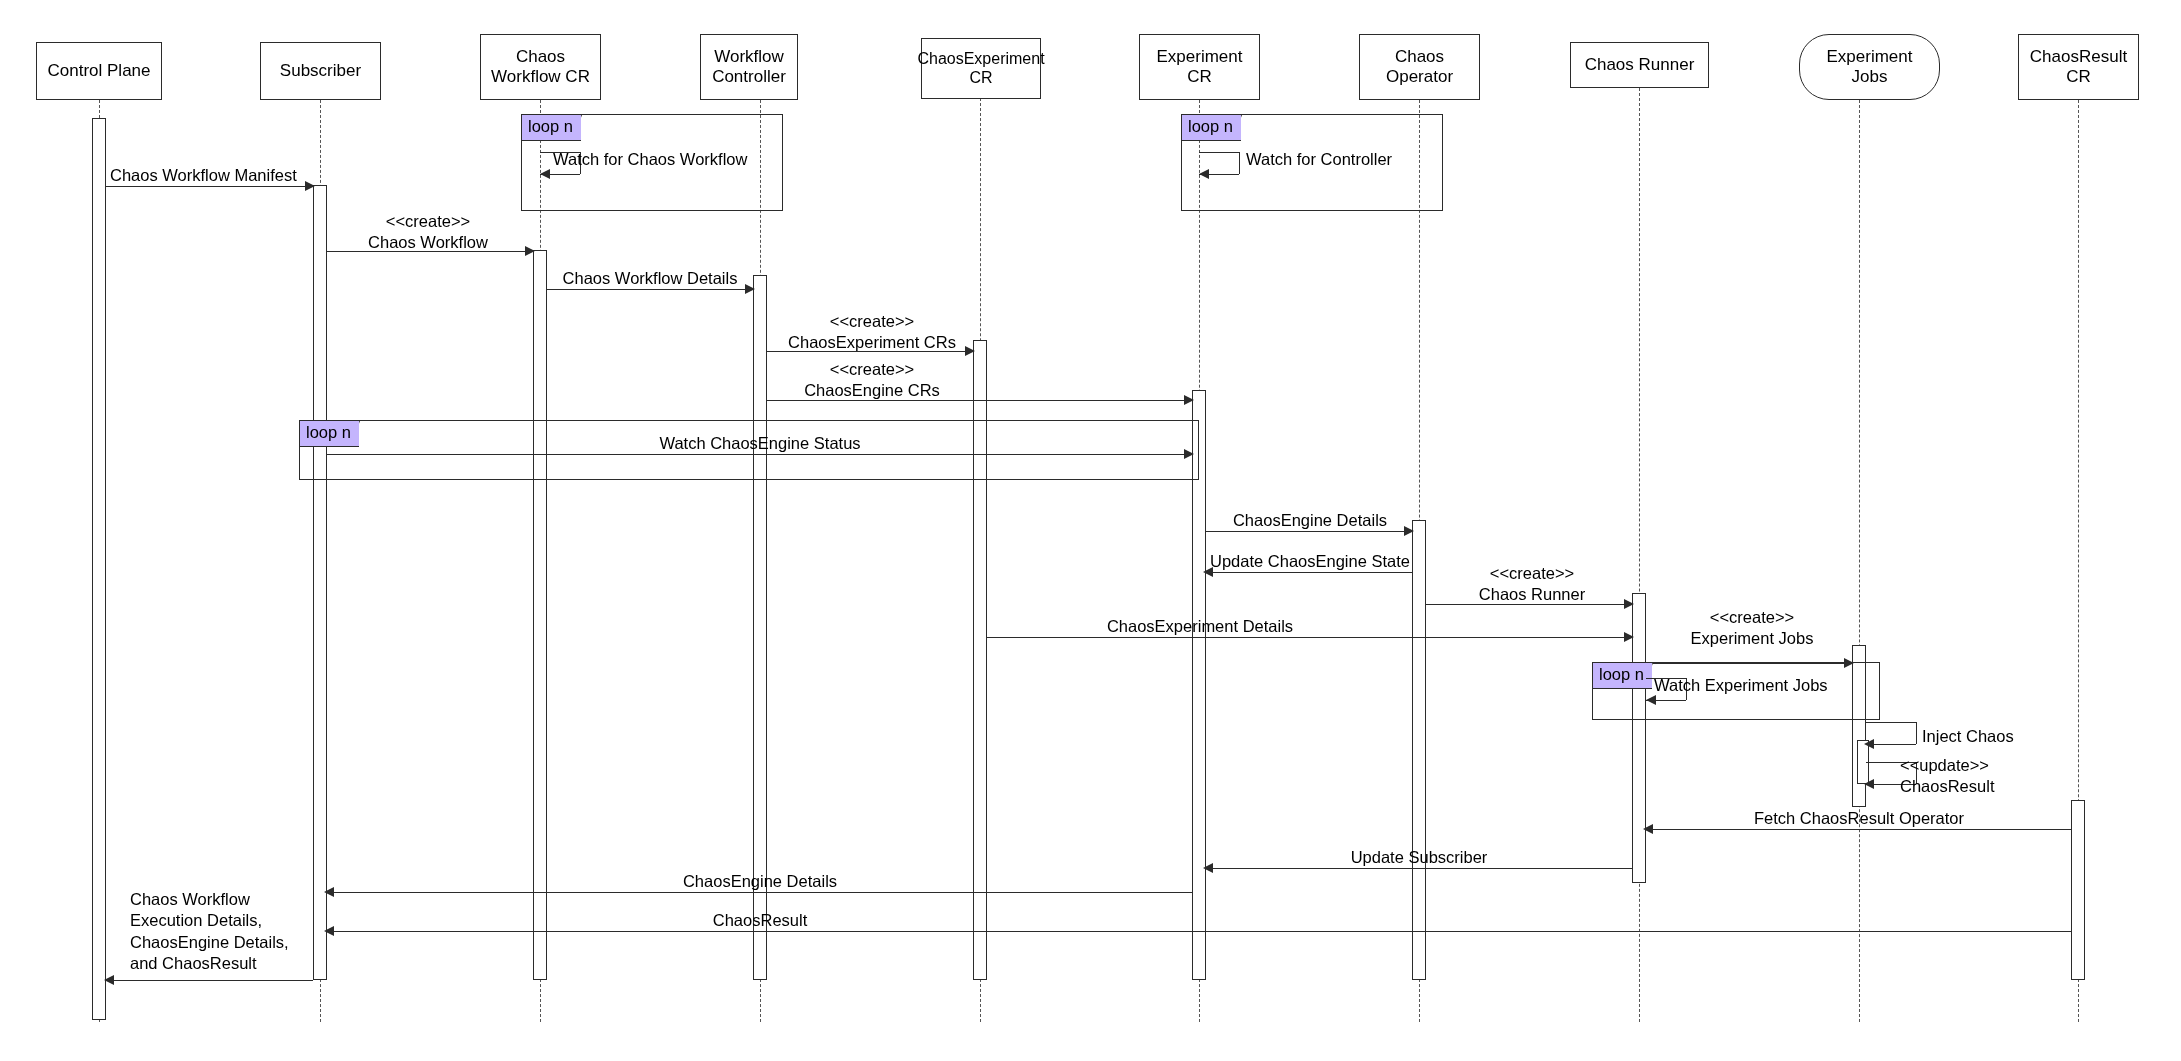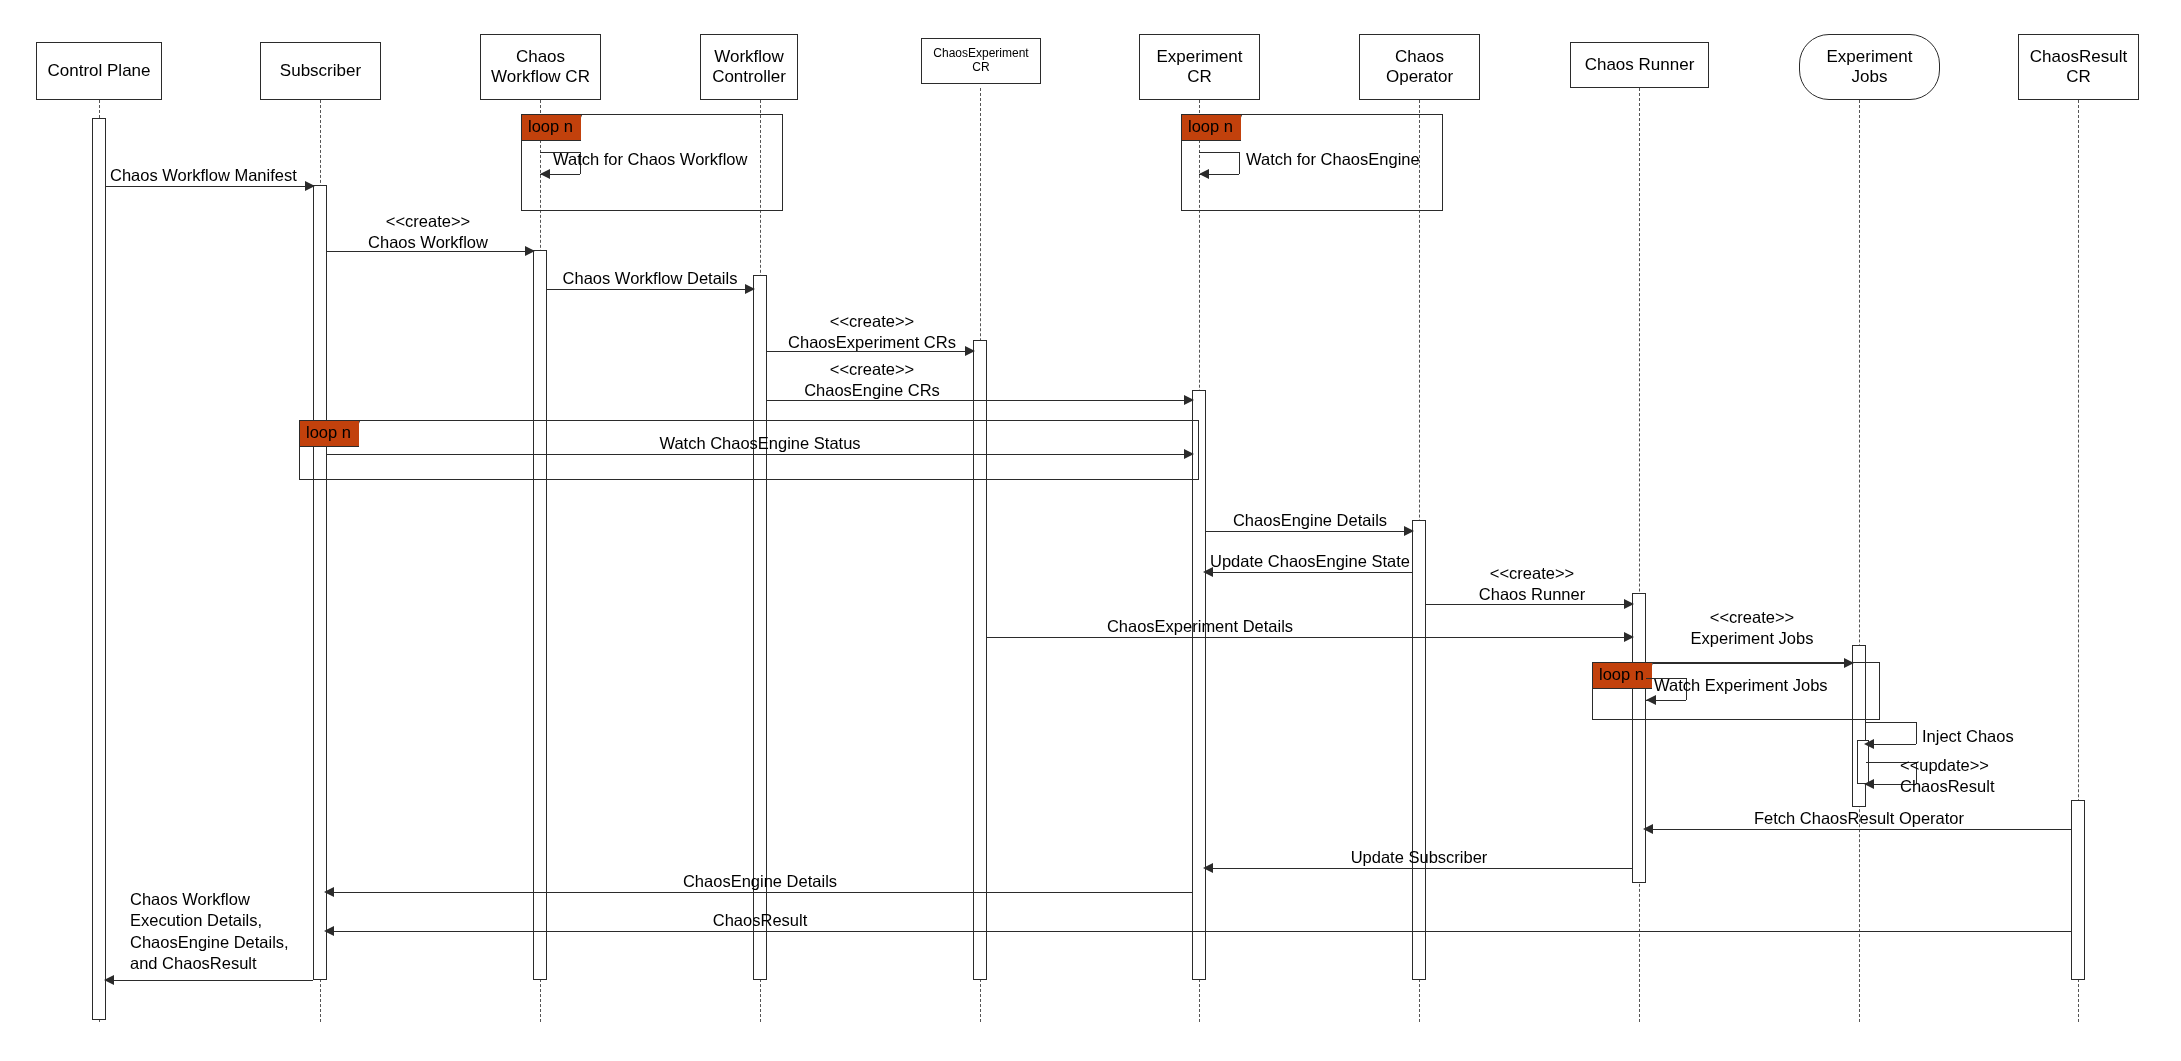--- a/index.html
+++ b/index.html
@@ -85,21 +85,21 @@
   .frag {
     position: absolute;
     border: 1px solid #2b2b2b;
     box-sizing: border-box;
     background: transparent;
   }
   .frag-label {
     position: absolute;
     font-size: 16.5px;
     padding: 2px 8px 2px 6px;
-    background: #c2410c;
+    background: #c4b5fd;
     border-right: 1px solid #2b2b2b;
     border-bottom: 1px solid #2b2b2b;
     box-sizing: border-box;
     white-space: nowrap;
   }
   .frag-label:after {
     content: "";
     position: absolute;
     right: -10px;
     top: 0;
@@ -132,21 +132,21 @@
     <span>Subscriber</span>
   </div>
   <div class="lifeline-box" style="left:480px; top:34px; width:121px; height:66px; white-space:pre-line;">
     <span>Chaos
 Workflow CR</span>
   </div>
   <div class="lifeline-box" style="left:700px; top:34px; width:98px; height:66px; white-space:pre-line;">
     <span>Workflow
 Controller</span>
   </div>
-  <div class="lifeline-box" style="left:921px; top:38px; width:120px; height:46px; font-size:12px; white-space:pre-line;">
+  <div class="lifeline-box" style="left:921px; top:38px; width:120px; height:61px; font-size:16px; white-space:pre-line;">
     <span>ChaosExperiment
 CR</span>
   </div>
   <div class="lifeline-box" style="left:1139px; top:34px; width:121px; height:66px; white-space:pre-line;">
     <span>Experiment
 CR</span>
   </div>
   <div class="lifeline-box" style="left:1359px; top:34px; width:121px; height:66px; white-space:pre-line;">
     <span>Chaos
 Operator</span>
@@ -186,21 +186,21 @@
   <div class="msg-label left" style="left:553px; top:149px;">Watch for Chaos Workflow</div>
 
   <div class="frag" style="left:1181px; top:114px; width:262px; height:97px;">
     <div class="frag-label" style="left:0; top:0; height:26px;">loop n</div>
   </div>
 
   <div class="msg-line" style="left:1199px; top:152px; width:40px;"></div>
   <div class="msg-line vert" style="left:1239px; top:152px; height:22px;"></div>
   <div class="msg-line" style="left:1199px; top:174px; width:40px;"></div>
   <div class="arrowhead left" style="left:1199px; top:169px;"></div>
-  <div class="msg-label left" style="left:1246px; top:149px;">Watch for ChaosEngine</div>
+  <div class="msg-label left" style="left:1246px; top:149px;">Watch for Controller</div>
 
   <div class="msg-line" style="left:106px; top:186px; width:207px;"></div>
   <div class="arrowhead right" style="left:305px; top:181px;"></div>
   <div class="msg-label left" style="left:110px; top:165px;">Chaos Workflow Manifest</div>
 
   <div class="msg-line" style="left:327px; top:251px; width:207px;"></div>
   <div class="arrowhead right" style="left:525px; top:246px;"></div>
   <div class="msg-label center" style="left:428px; top:211px; text-align:center;">&lt;&lt;create&gt;&gt;
 Chaos Workflow</div>
 

